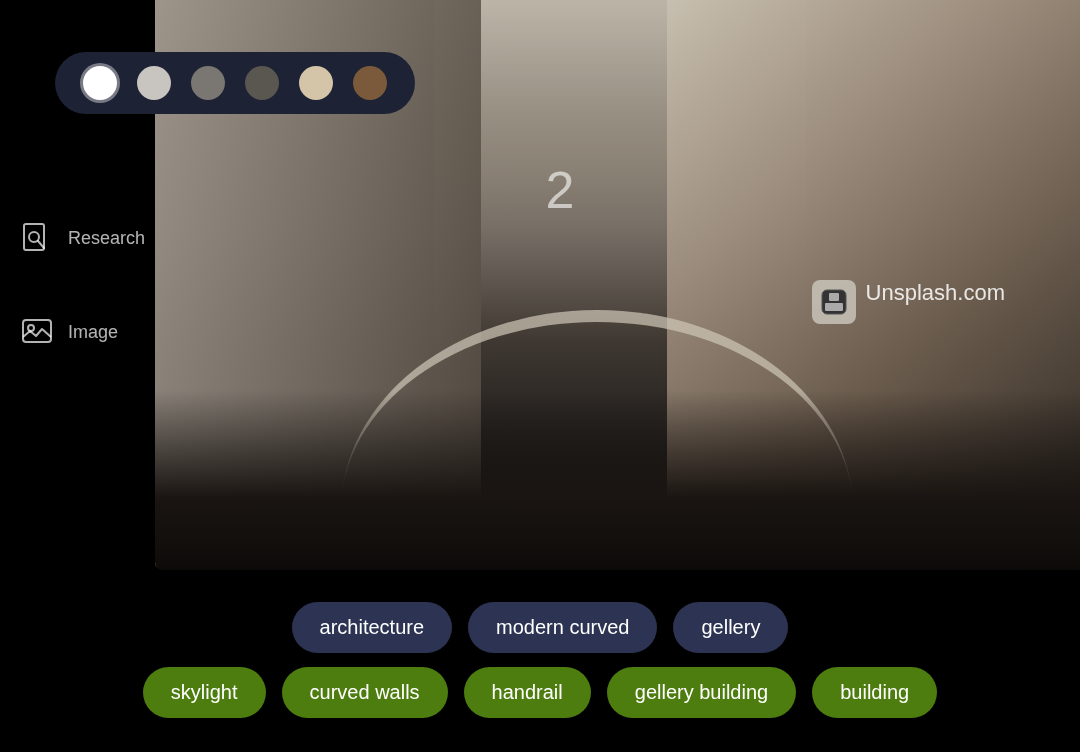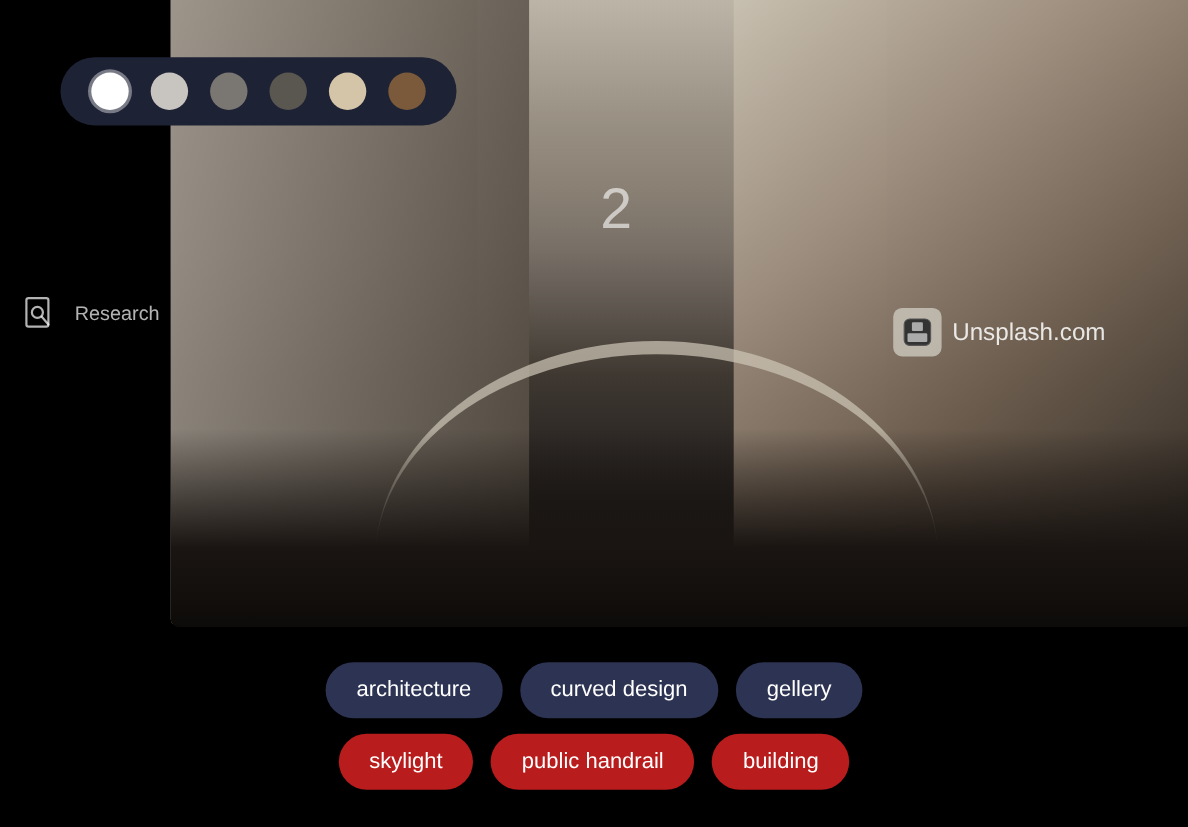--- a/index.html
+++ b/index.html
@@ -97,21 +97,20 @@
       color: rgba(255,255,255,0.6);
       z-index: 4;
     }
 
     
     .unsplash-badge {
       position: absolute;
       top: 280px;
       right: 80px;
       display: flex;
-      align-items: center;
       gap: 10px;
       z-index: 10;
       padding-left: 44px;
     }
 
     .unsplash-icon {
       width: 44px;
       height: 44px;
       background: rgba(200,195,185,0.85);
       border-radius: 8px;
@@ -198,21 +197,21 @@
       justify-content: center;
     }
 
     .tags-row {
       display: flex;
       gap: 16px;
       justify-content: center;
     }
 
     .tag {
-      background: #b91c1c;
+      background: #4d7c0f;
       color: #fff;
       border-radius: 50px;
       padding: 14px 28px;
       font-size: 20px;
       font-weight: 400;
       cursor: pointer;
       white-space: nowrap;
       transition: background 0.2s;
     }
 
@@ -233,20 +232,28 @@
 </div>
 
 <div class="sidebar">
   <div class="sidebar-item">
     <svg class="sidebar-icon" viewBox="0 0 34 34" fill="none" xmlns="http://www.w3.org/2000/svg">
       <rect x="4" y="3" width="20" height="26" rx="2" stroke="rgba(255,255,255,0.7)" stroke-width="2" fill="none"></rect>
       <circle cx="14" cy="16" r="5" stroke="rgba(255,255,255,0.7)" stroke-width="2" fill="none"></circle>
       <line x1="18" y1="20" x2="24" y2="27" stroke="rgba(255,255,255,0.7)" stroke-width="2" stroke-linecap="round"></line>
     </svg>
     <span>Research</span>
+  </div>
+  <div class="sidebar-item">
+    <svg class="sidebar-icon" viewBox="0 0 34 34" fill="none" xmlns="http://www.w3.org/2000/svg">
+      <rect x="3" y="5" width="28" height="22" rx="3" stroke="rgba(255,255,255,0.7)" stroke-width="2" fill="none"></rect>
+      <circle cx="11" cy="13" r="3" stroke="rgba(255,255,255,0.7)" stroke-width="2" fill="none"></circle>
+      <polyline points="3,22 10,16 16,21 22,14 31,22" stroke="rgba(255,255,255,0.7)" stroke-width="2" fill="none" stroke-linejoin="round"></polyline>
+    </svg>
+    <span>Image</span>
   </div>
 </div>
 
 <div class="image-container">
   <div class="corridor"></div>
   <div class="wall-left"></div>
   <div class="curved-element"></div>
   <div class="floor-reflection"></div>
   <div class="wall-number">2</div>
 
@@ -258,21 +265,23 @@
         <rect x="5" y="15" width="18" height="8" rx="1" fill="#aaa"></rect>
       </svg>
     </div>
     <span class="unsplash-text">Unsplash.com</span>
   </div>
 </div>
 
 <div class="tags-area">
   <div class="tags-row">
     <div class="tag lighter">architecture</div>
-    <div class="tag lighter">curved design</div>
+    <div class="tag lighter">modern curved</div>
     <div class="tag lighter">gellery</div>
   </div>
   <div class="tags-row">
     <div class="tag">skylight</div>
-    <div class="tag">public handrail</div>
+    <div class="tag">curved walls</div>
+    <div class="tag">handrail</div>
+    <div class="tag">gellery building</div>
     <div class="tag">building</div>
   </div>
 </div>
 
 </body></html>

